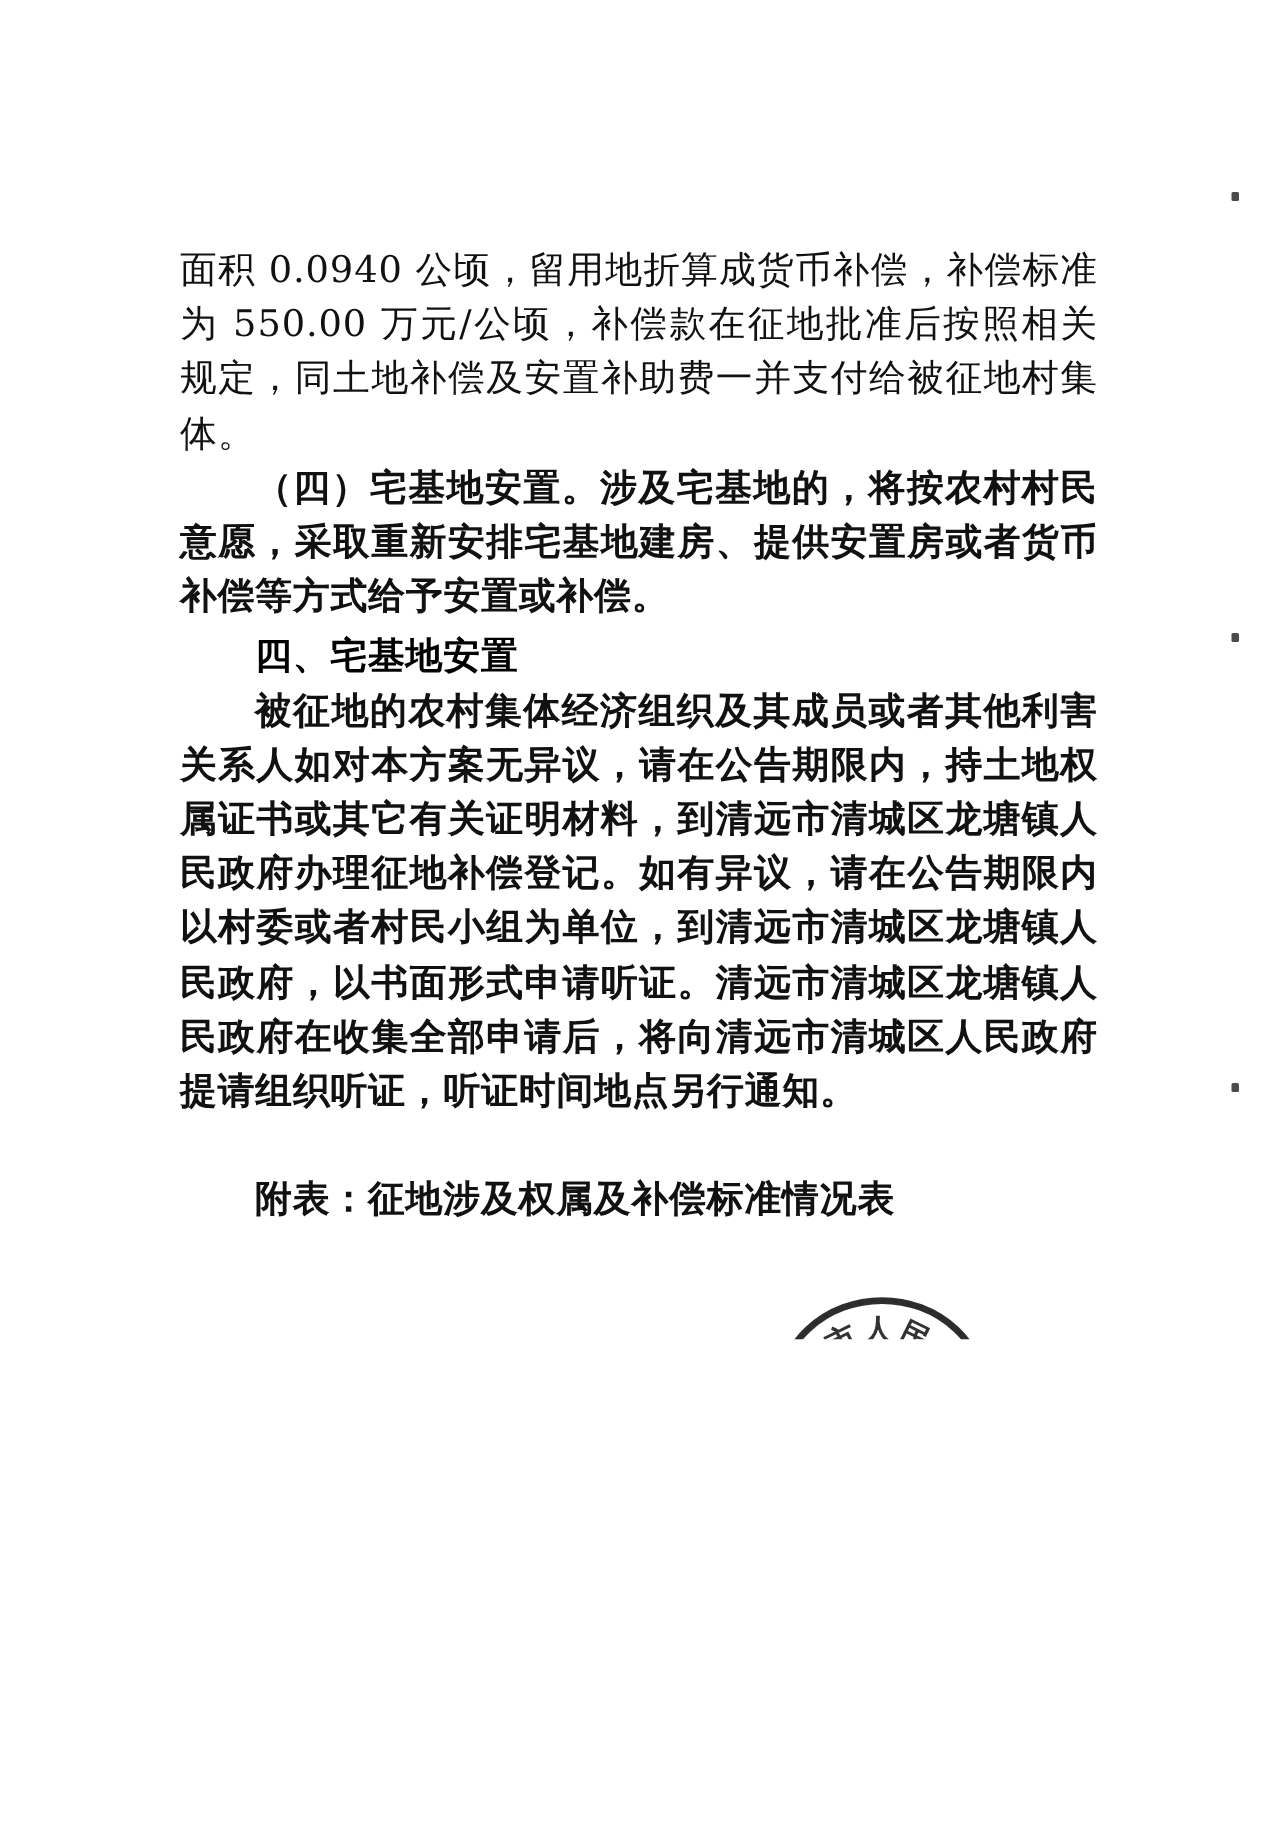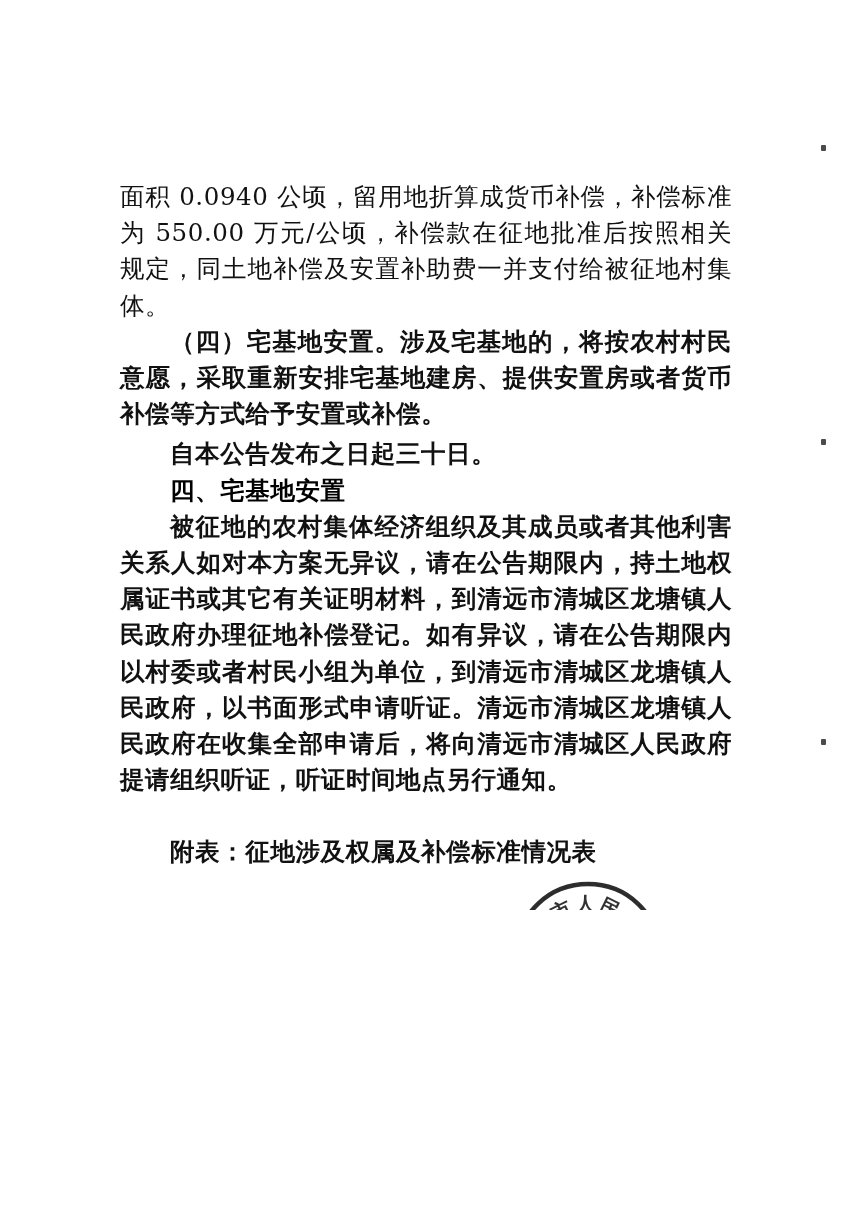--- a/index.html
+++ b/index.html
@@ -10,21 +10,21 @@
   }
   body {
     font-family: "DejaVu Serif", "Liberation Serif", serif;
     color: #0d0d0d;
   }
 
   .page {
     position: relative;
     width: 850px;
     height: 893px;
-    margin: 17px auto;
+    margin: 0 auto;
     background: #fefefe;
     overflow: hidden;
   }
 
   
   .paper-tint {
     position: absolute;
     inset: 0;
     background: #ffffff;
     pointer-events: none;
@@ -151,21 +151,20 @@
 
   <div class="content">
 
     <p class="para">面积 0.0940 公顷，留用地折算成货币补偿，补偿标准为 550.00 万元/公顷，补偿款在征地批准后按照相关规定，同土地补偿及安置补助费一并支付给被征地村集体。</p>
 
     <p class="para indent">（四）宅基地安置。涉及宅基地的，将按农村村民意愿，采取重新安排宅基地建房、提供安置房或者货币补偿等方式给予安置或补偿。</p>
 
     <div class="gap-sm"></div>
 
 
-    <p class="para indent">自本公告发布之日起三十日。</p>
 
     <p class="heading">四、宅基地安置</p>
 
     <p class="para indent">被征地的农村集体经济组织及其成员或者其他利害关系人如对本方案无异议，请在公告期限内，持土地权属证书或其它有关证明材料，到清远市清城区龙塘镇人民政府办理征地补偿登记。如有异议，请在公告期限内以村委或者村民小组为单位，到清远市清城区龙塘镇人民政府，以书面形式申请听证。清远市清城区龙塘镇人民政府在收集全部申请后，将向清远市清城区人民政府提请组织听证，听证时间地点另行通知。</p>
 
     <div class="gap-sm"></div>
 
 
 
     <div class="gap-lg"></div>

